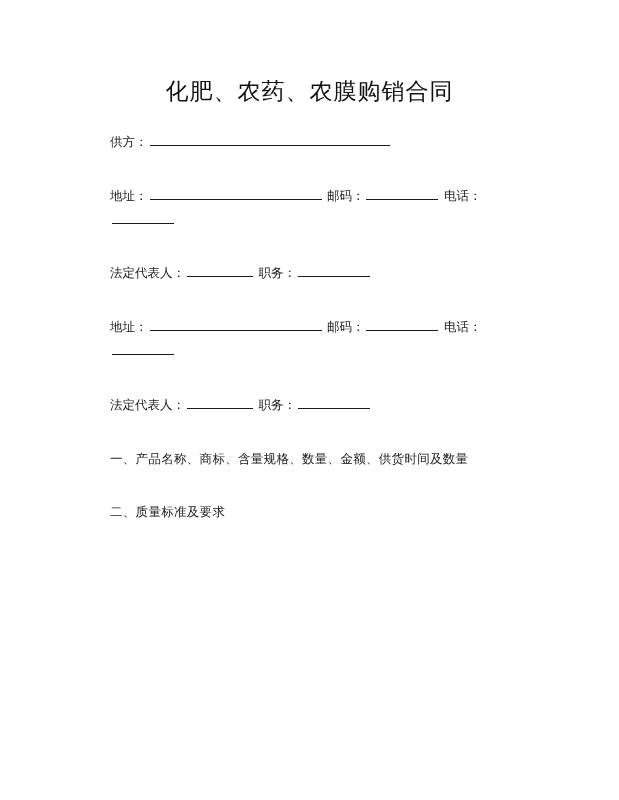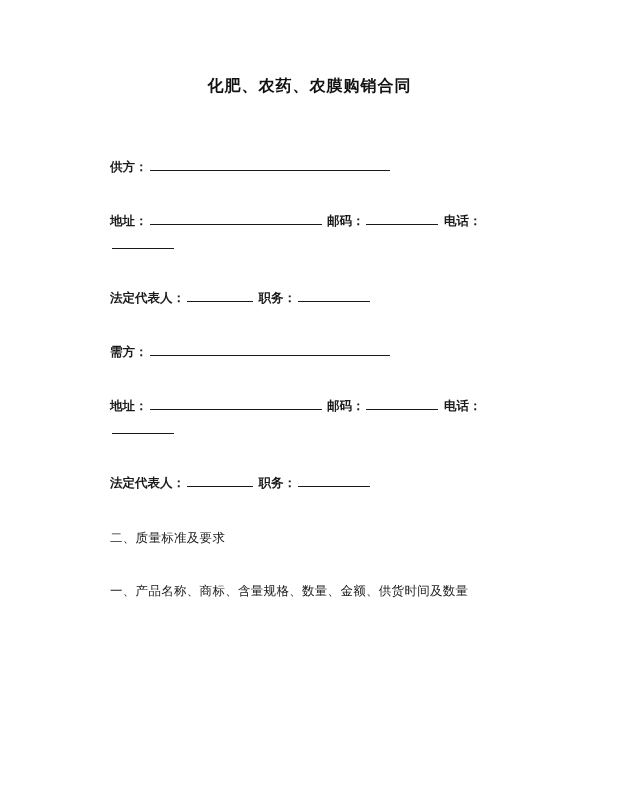--- a/index.html
+++ b/index.html
@@ -17,24 +17,24 @@
   }
   .page {
     width: 619px;
     height: 800px;
     box-sizing: border-box;
     padding: 60px 40px 20px 40px;
     position: relative;
   }
   .doc-title {
     text-align: center;
-    font-size: 16px;
-    font-weight: bold;
+    font-size: 23px;
+    font-weight: normal;
     letter-spacing: 1px;
-    margin: 16px 0 59px 0;
+    margin: 16px 0 24px 0;
     color: #111111;
   }
   .line-row {
     font-size: 12.5px;
     line-height: 1.9;
     margin: 0 0 30px 0;
     padding-left: 70px;
     padding-right: 40px;
     color: #1a1a1a;
     word-break: break-all;
@@ -52,21 +52,21 @@
   .blank-sm { width: 66px; }
   .blank-wrap { width: 62px; }
   .clause {
     font-size: 12.5px;
     padding-left: 70px;
     margin: 0 0 36px 0;
     color: #1a1a1a;
     letter-spacing: 0.3px;
   }
   .sect-gap-1 { margin-bottom: 34px; }
-  .label { white-space: nowrap; font-weight: bold; }
+  .label { white-space: nowrap; }
 </style>
 </head>
 <body>
 
 <div class="page">
 
   <div class="doc-title">化肥、农药、农膜购销合同</div>
 
   <div class="line-row">
     <span class="label">供方：</span><span class="blank blank-xl"></span>
@@ -76,31 +76,28 @@
     <span class="label">地址：</span><span class="blank blank-lg"></span>
     <span class="label">邮码：</span><span class="blank blank-md"></span>
     <span class="label">电话：</span><span class="blank blank-wrap"></span>
   </div>
 
   <div class="line-row">
     <span class="label">法定代表人：</span><span class="blank blank-sm"></span>
     <span class="label">职务：</span><span class="blank blank-md"></span>
   </div>
 
-  <div class="line-row">
-    <span class="label">需方：</span><span class="blank blank-xl"></span>
-  </div>
 
   <div class="line-row">
     <span class="label">地址：</span><span class="blank blank-lg"></span>
     <span class="label">邮码：</span><span class="blank blank-md"></span>
     <span class="label">电话：</span><span class="blank blank-wrap"></span>
   </div>
 
   <div class="line-row sect-gap-1">
     <span class="label">法定代表人：</span><span class="blank blank-sm"></span>
     <span class="label">职务：</span><span class="blank blank-md"></span>
   </div>
 
+  <div class="clause">一、产品名称、商标、含量规格、数量、金额、供货时间及数量</div>
   <div class="clause">二、质量标准及要求</div>
-  <div class="clause">一、产品名称、商标、含量规格、数量、金额、供货时间及数量</div>
 
 </div>
 
 </body></html>

